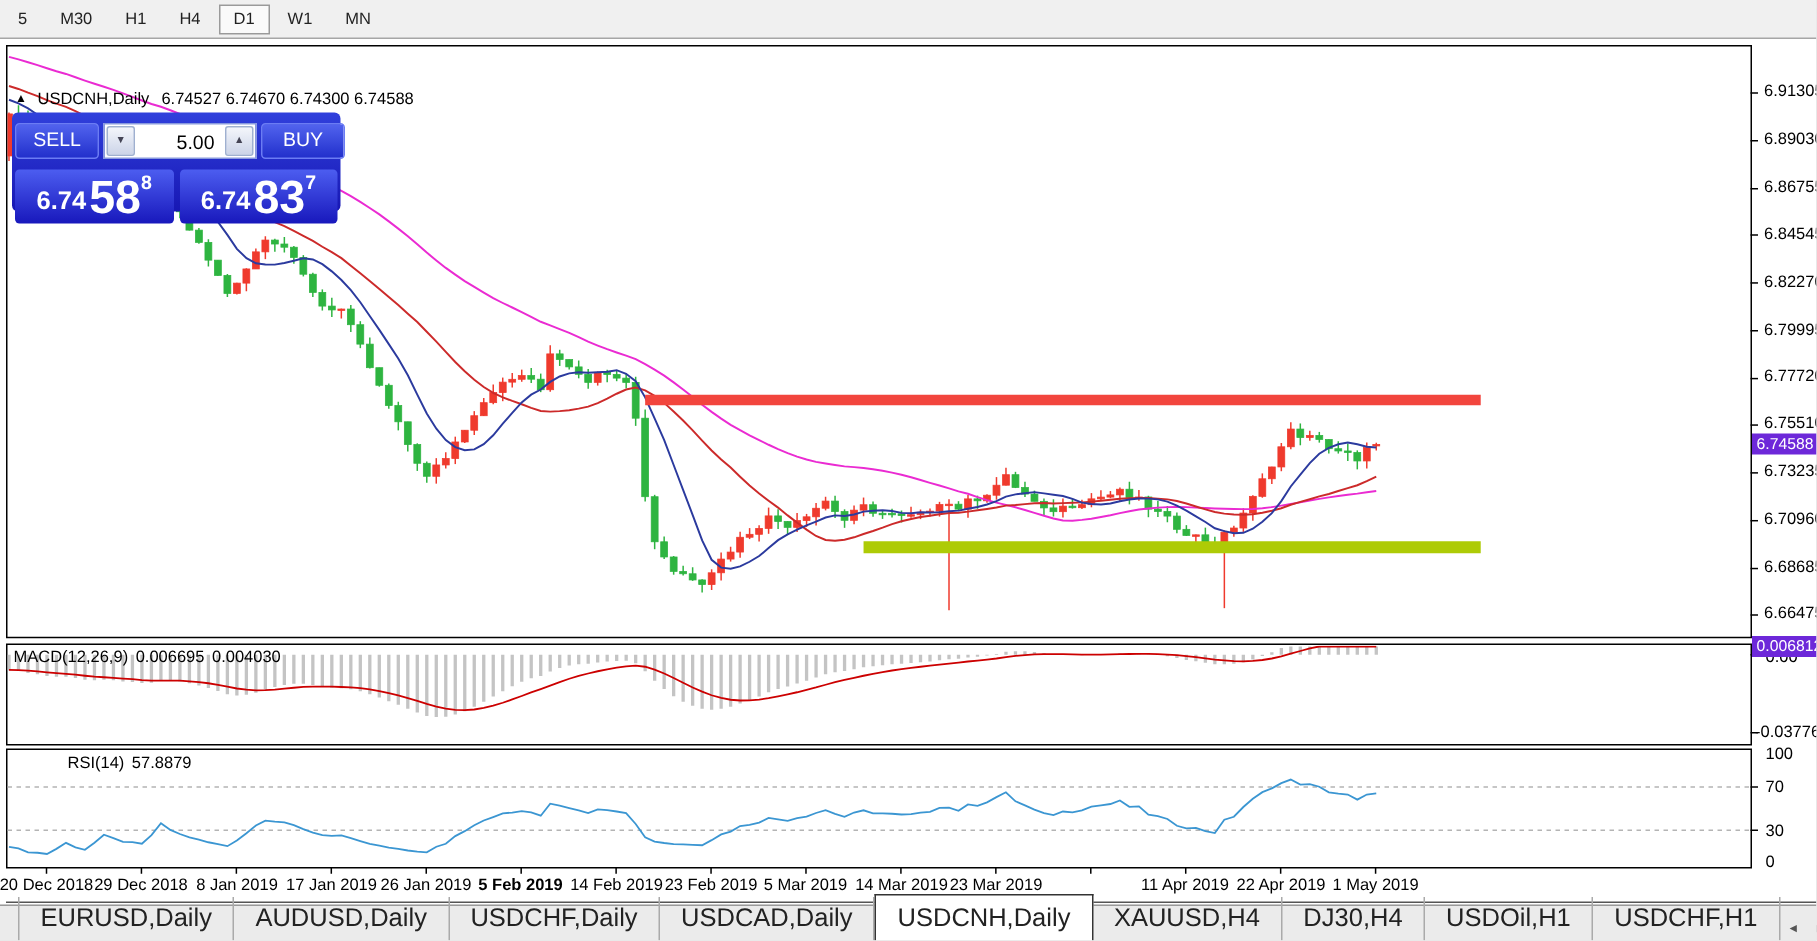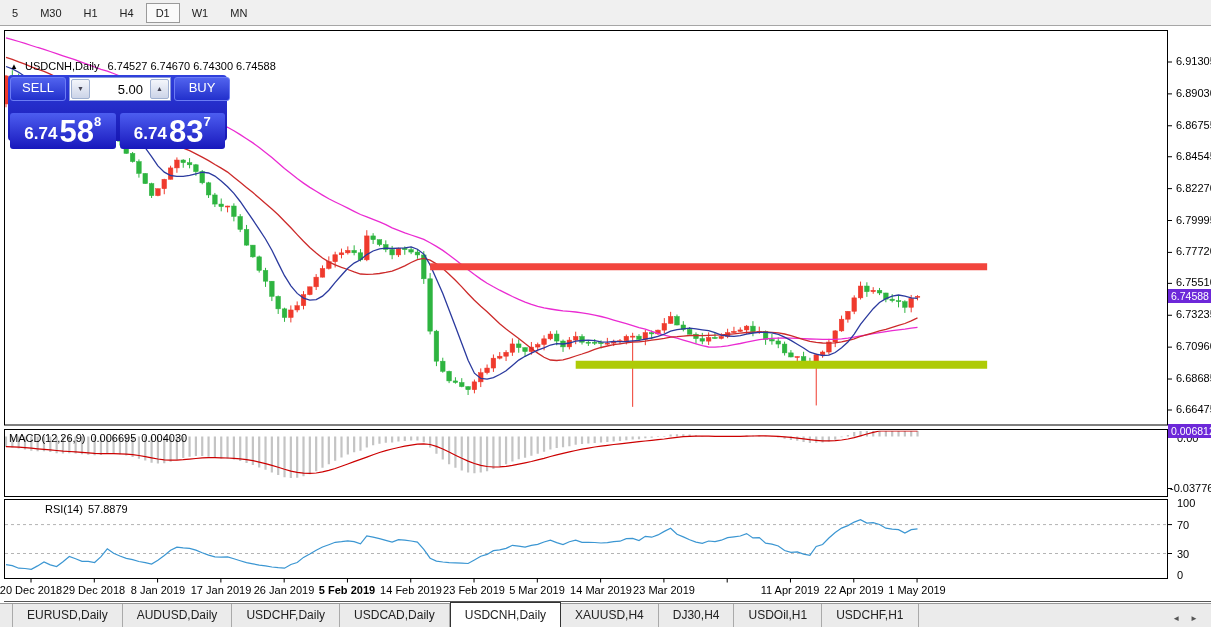--- a/index.html
+++ b/index.html
@@ -14,39 +14,39 @@
   #chart-svg{position:absolute;left:0;top:27px;}
   
   .lbl{position:absolute;font-size:11px;color:#000;white-space:nowrap;line-height:12px;}
   .axis-lbl{position:absolute;font-size:11px;color:#000;white-space:nowrap;line-height:13px;}
   .price-box{position:absolute;background:#6d28d9;color:#fff;font-size:10.5px;line-height:14px;padding:0 3px;white-space:nowrap;}
   .date-lbl{position:absolute;font-size:11px;color:#000;width:90px;text-align:center;white-space:nowrap;}
   .ind-val{margin-left:5px;}
   
   #trade-widget{position:absolute;left:8px;top:75px;width:219px;height:66px;
     background:linear-gradient(180deg,#3040dc 0%,#1717b4 100%);border-radius:4px;padding:2px;box-sizing:border-box;}
-  #tw-top{display:flex;height:34px;align-items:flex-start;}
+  #tw-top{display:flex;height:34px;align-items:center;}
   .tw-btn{flex:0 0 54px;height:22px;border:1px solid #6b7cf4;border-radius:3px;color:#fff;font-size:13px;
     background:linear-gradient(180deg,#5163ee 0%,#2230cc 100%);text-align:center;line-height:20px;cursor:default;}
   #tw-spin{flex:1;height:22px;margin:0 3px;background:#fff;border:1px solid #8899dd;display:flex;align-items:center;}
   .spin-btn{width:17px;height:18px;margin:1px;background:linear-gradient(180deg,#f4f6fb,#ccd4e8);
     border:1px solid #9fb0d0;border-radius:2px;font-size:7px;color:#445;text-align:center;line-height:17px;cursor:default;}
   #tw-vol{flex:1;border:none;outline:none;font-size:13px;text-align:right;padding-right:6px;color:#000;
     font-family:"Liberation Sans",sans-serif;background:transparent;width:50px;}
   #tw-prices{display:flex;margin-top:2px;height:36px;}
   .tw-price{flex:1;border-radius:3px;background:linear-gradient(180deg,#4c5df0 0%,#1818bc 100%);
     color:#fff;display:flex;align-items:flex-end;justify-content:center;padding-bottom:2px;cursor:default;}
   .tw-price + .tw-price{margin-left:4px;}
   .twp-small{font-size:17px;font-weight:bold;margin-right:2px;margin-bottom:3px;}
   .twp-big{font-size:31px;font-weight:bold;line-height:30px;}
   .twp-sup{font-size:13px;font-weight:bold;align-self:flex-start;margin-top:1px;}
   
   #tab-bar{position:absolute;left:0;top:603px;width:1211px;height:24px;background:#ebebeb;
     border-top:1px solid #999;display:flex;align-items:flex-end;padding-left:12px;box-sizing:border-box;}
-  .tab{font-size:12px;color:#222;padding:4px 14px 5px 14px;border-right:1px solid #aaa;cursor:default;white-space:nowrap;}
+  .tab{font-size:17px;color:#222;padding:4px 14px 5px 14px;border-right:1px solid #aaa;cursor:default;white-space:nowrap;}
   .tab:first-child{border-left:1px solid #aaa;}
   .tab.active{background:#fff;border:1px solid #333;border-bottom:none;padding-top:5px;}
   #tab-scroll{margin-left:auto;display:flex;align-items:center;padding-right:8px;}
   .tab-arrow{font-size:8px;color:#555;padding:4px 5px;cursor:default;}
   #bottom-line{position:absolute;left:4px;top:601px;width:1207px;height:1px;background:#555;}
 </style>
 </head>
 <body>
 
 <div id="root">

